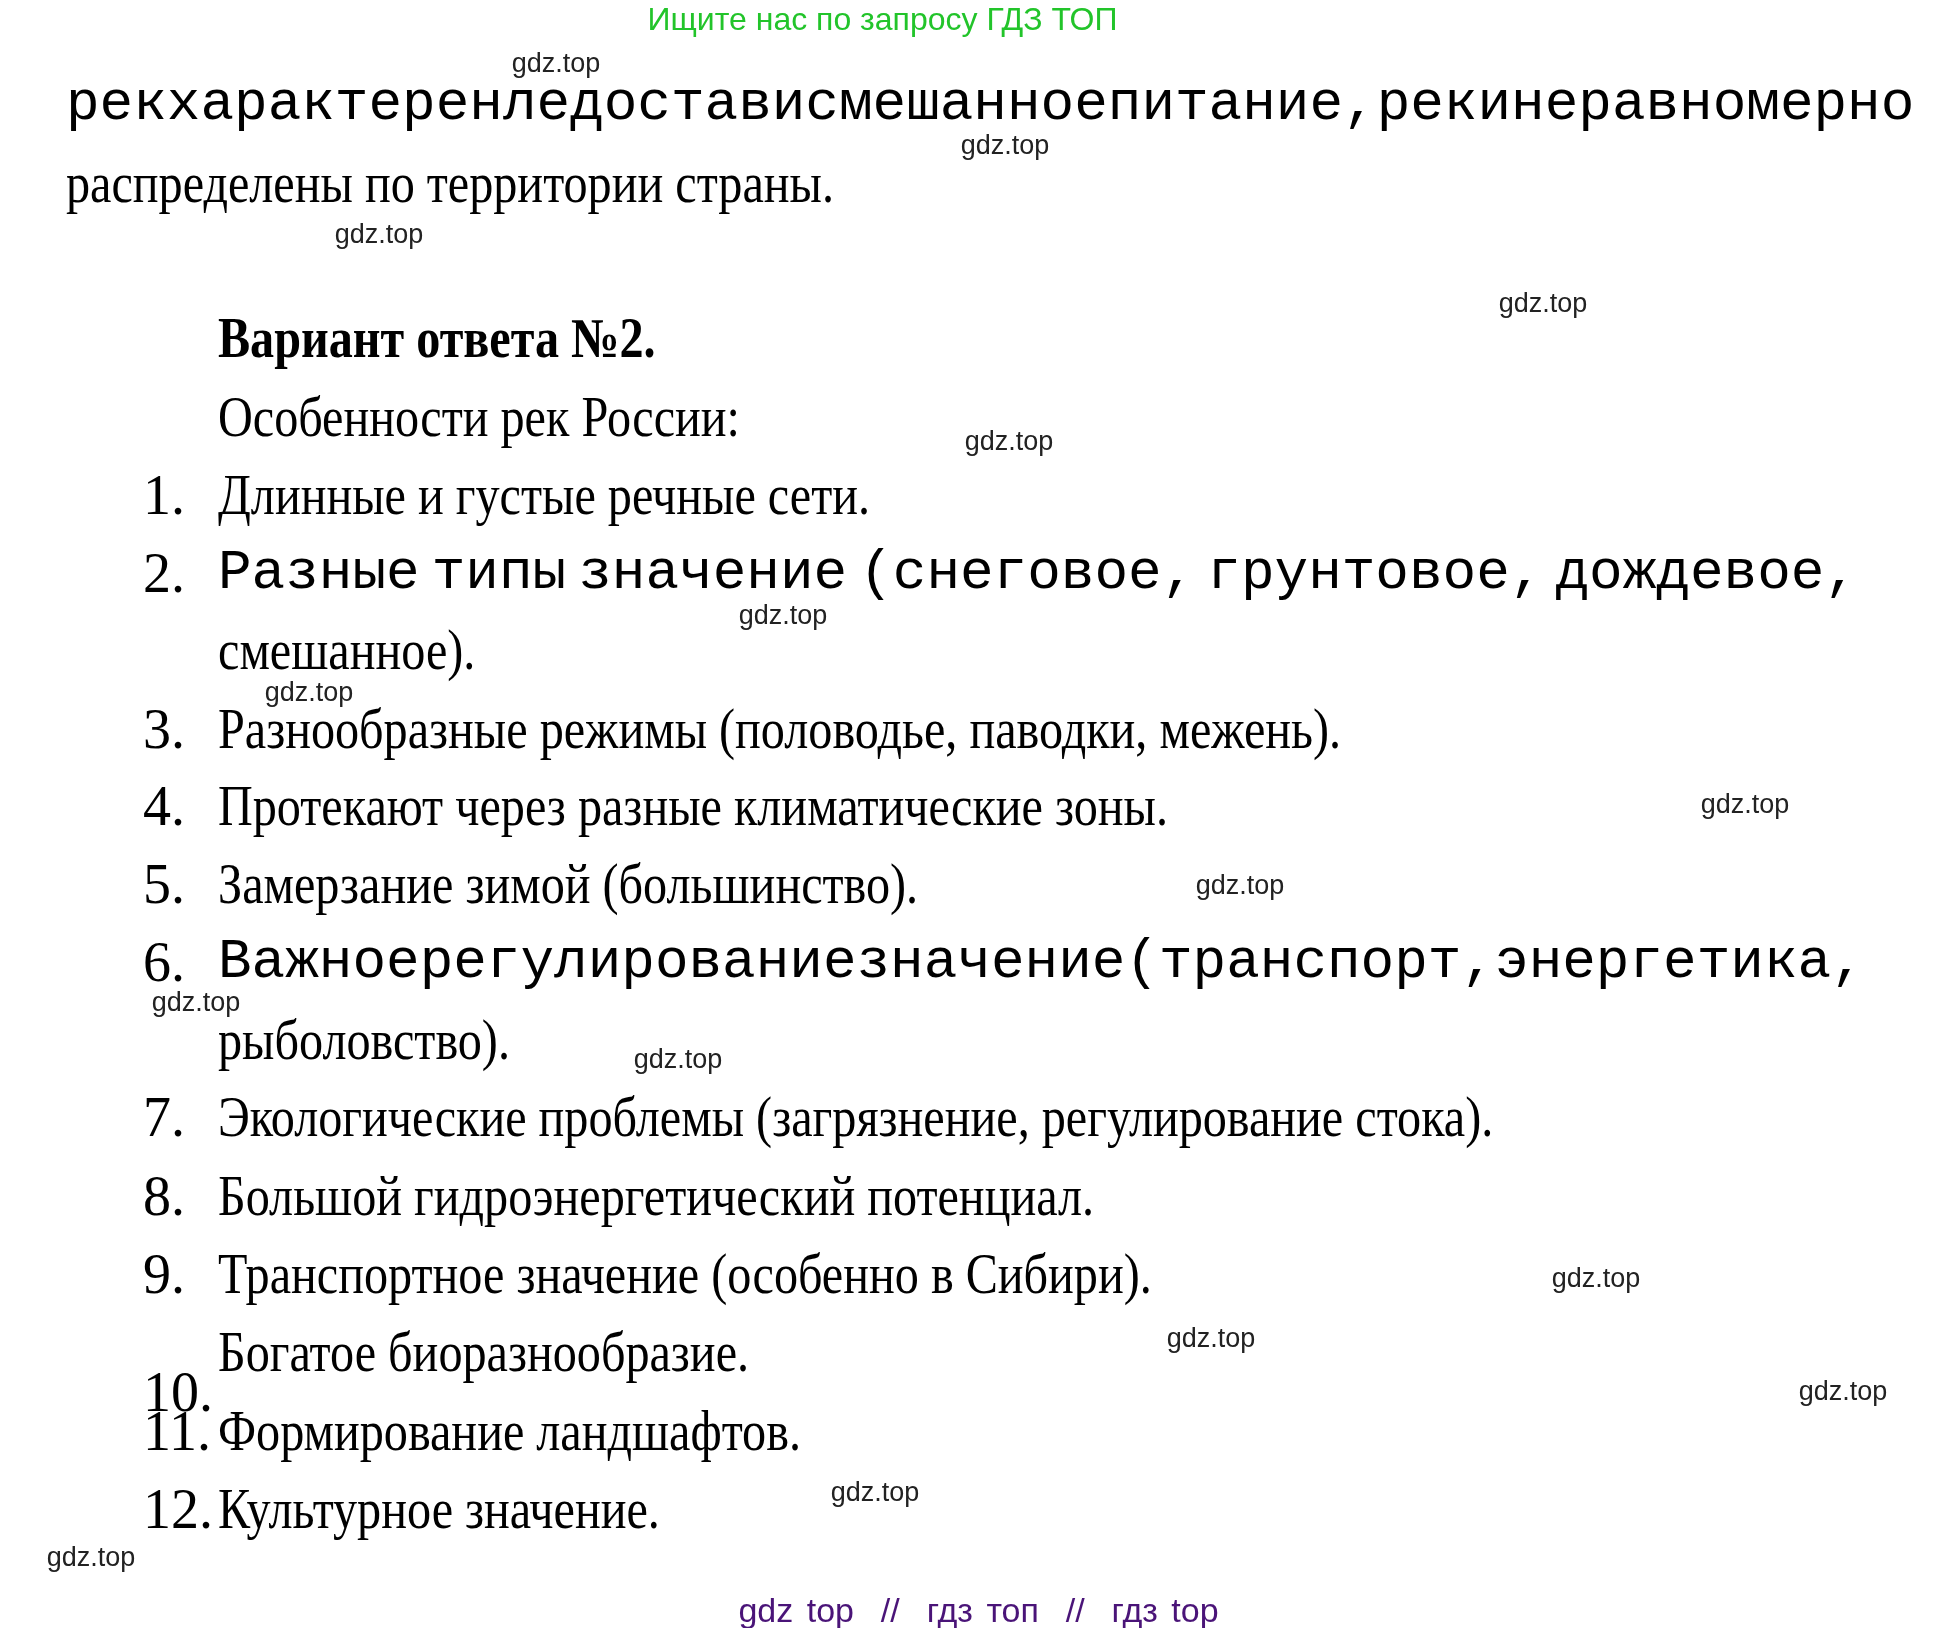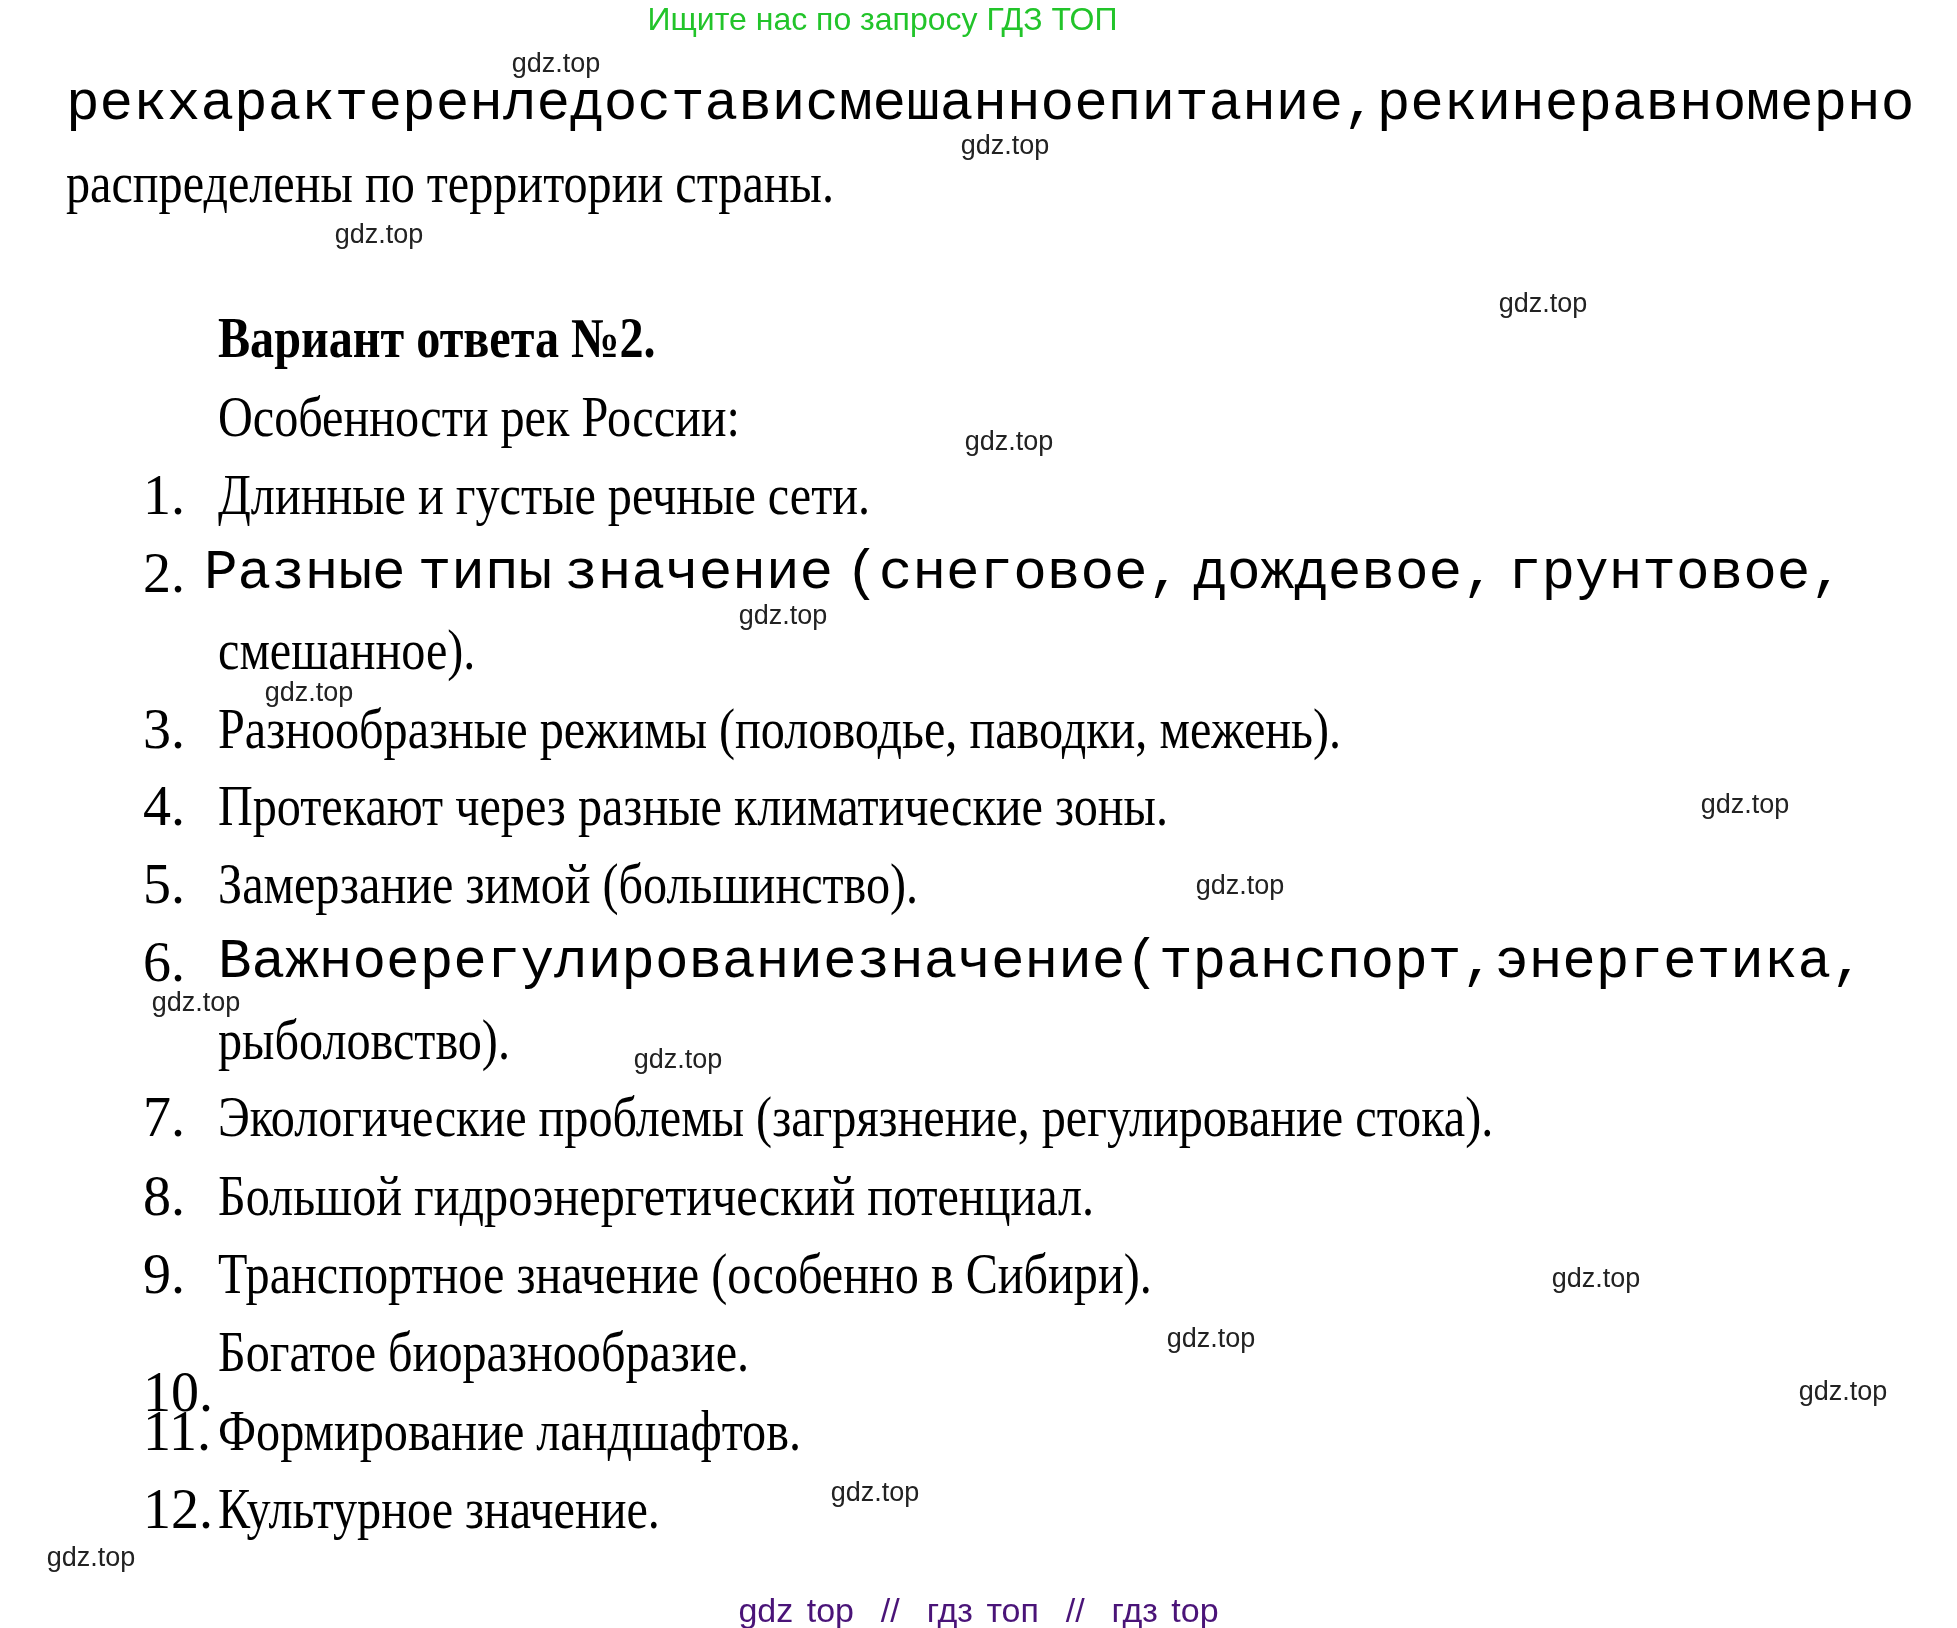--- a/index.html
+++ b/index.html
@@ -32,27 +32,27 @@
 
 <div class="abs serif heading" style="left:218px; top:305px; transform:scaleX(0.86);">Вариант ответа №2.</div>
 <div class="abs serif" style="left:218px; top:384px; transform:scaleX(0.86);">Особенности рек России:</div>
 
 <div>
 
   <div class="abs num" style="left:143px; top:462px;">1.</div>
   <div class="abs serif" style="left:218px; top:462px; transform:scaleX(0.86);">Длинные и густые речные сети.</div>
 
   <div class="abs num" style="left:143px; top:540px;">2.</div>
-  <div class="abs serif justify-line" style="left:204px; width:1640px; top:540px;">
+  <div class="abs serif justify-line" style="left:218px; width:1640px; top:540px;">
     <span>Разные</span>
     <span>типы</span>
     <span>значение</span>
     <span>(снеговое,</span>
+    <span>грунтовое,</span>
     <span>дождевое,</span>
-    <span>грунтовое,</span>
   </div>
   <div class="abs serif" style="left:218px; top:617px; transform:scaleX(0.86);">смешанное).</div>
 
   <div class="abs num" style="left:143px; top:696px;">3.</div>
   <div class="abs serif" style="left:218px; top:696px; transform:scaleX(0.86);">Разнообразные режимы (половодье, паводки, межень).</div>
 
   <div class="abs num" style="left:143px; top:773px;">4.</div>
   <div class="abs serif" style="left:218px; top:773px; transform:scaleX(0.86);">Протекают через разные климатические зоны.</div>
 
   <div class="abs num" style="left:143px; top:851px;">5.</div>

